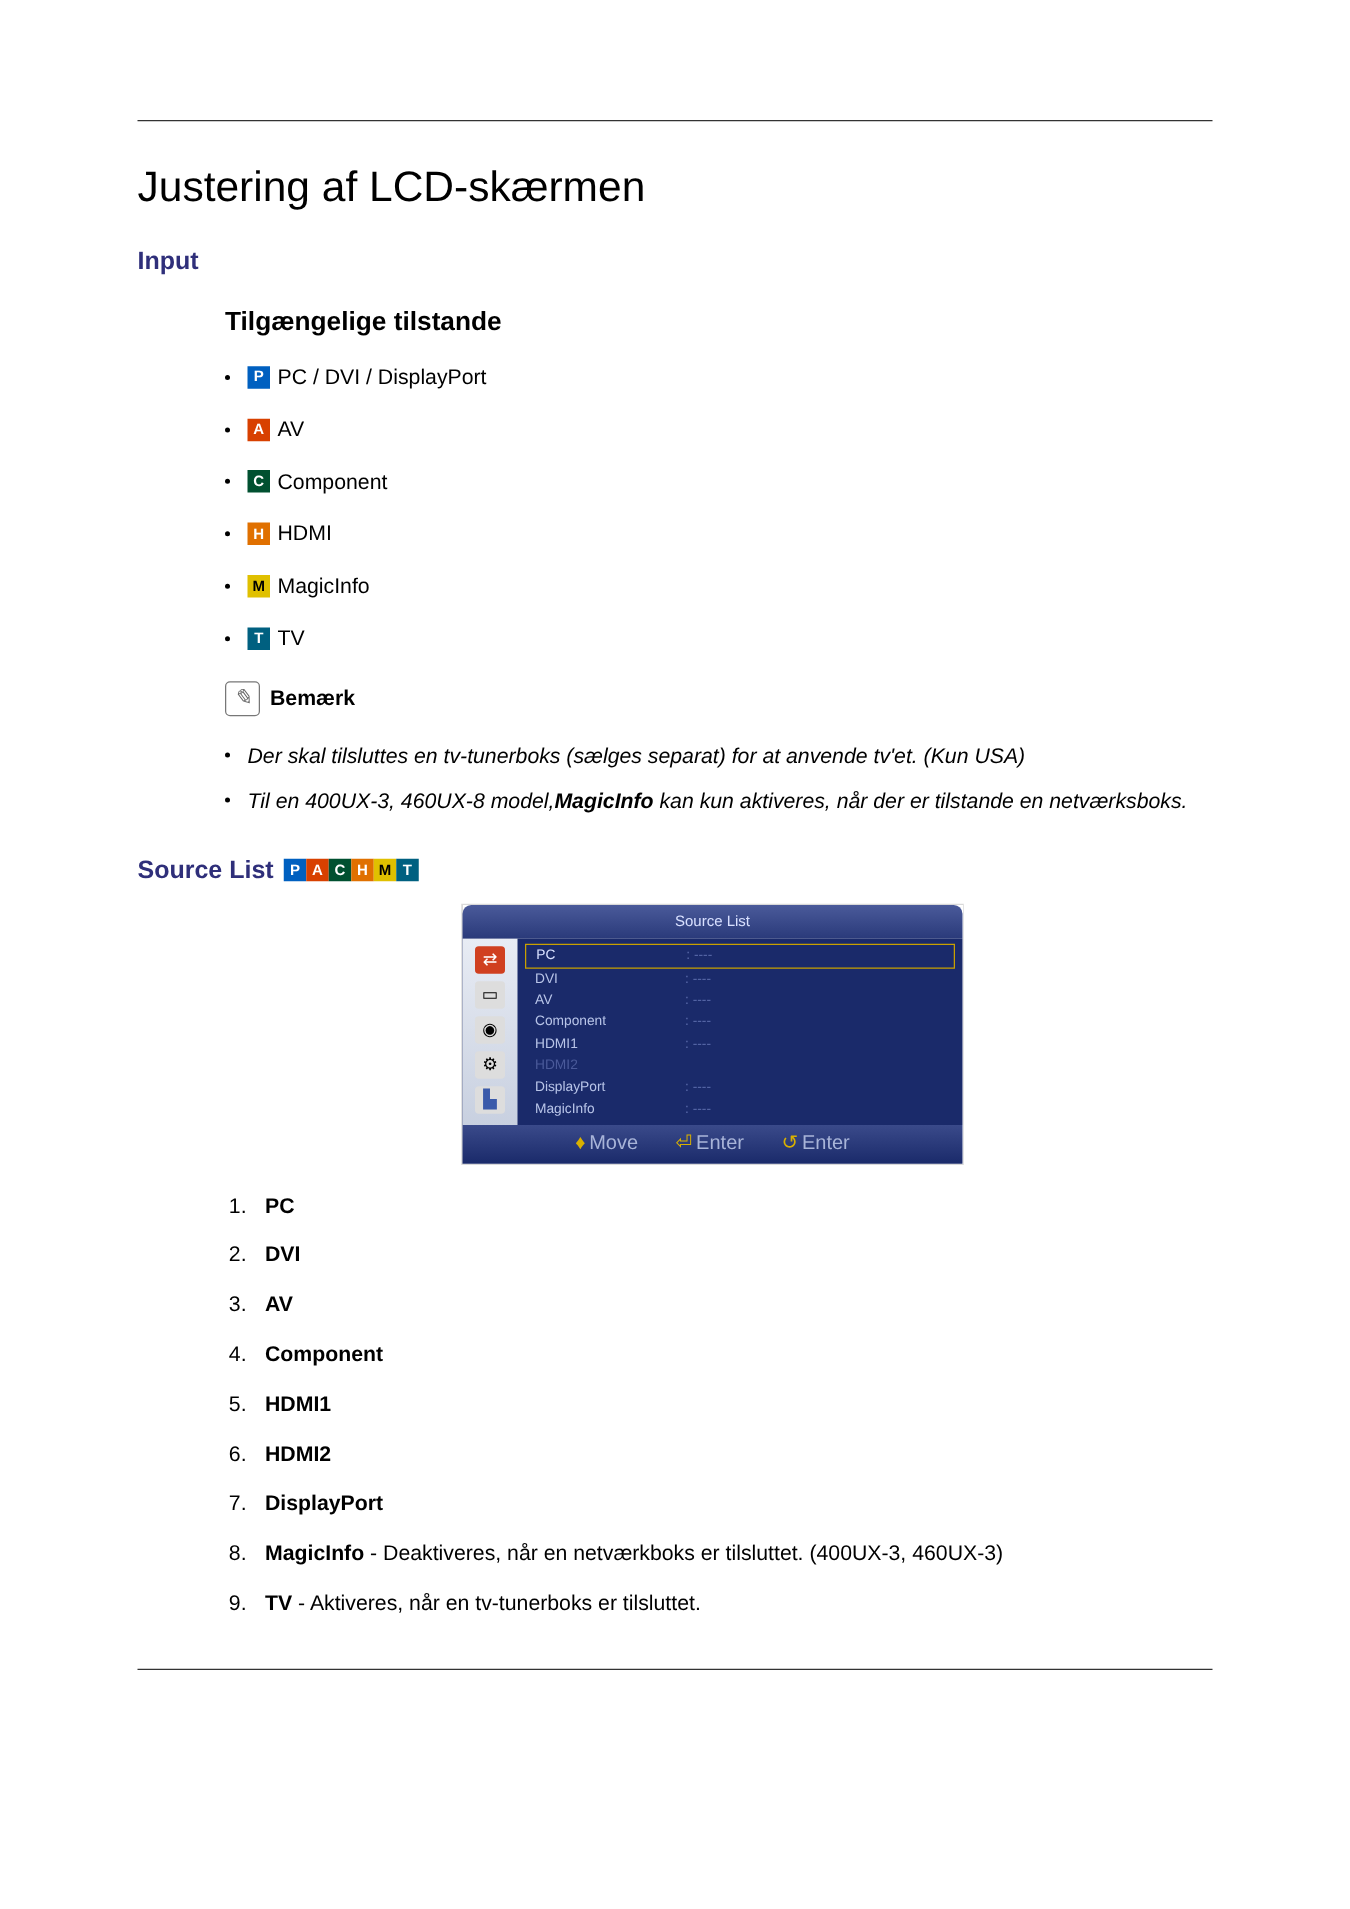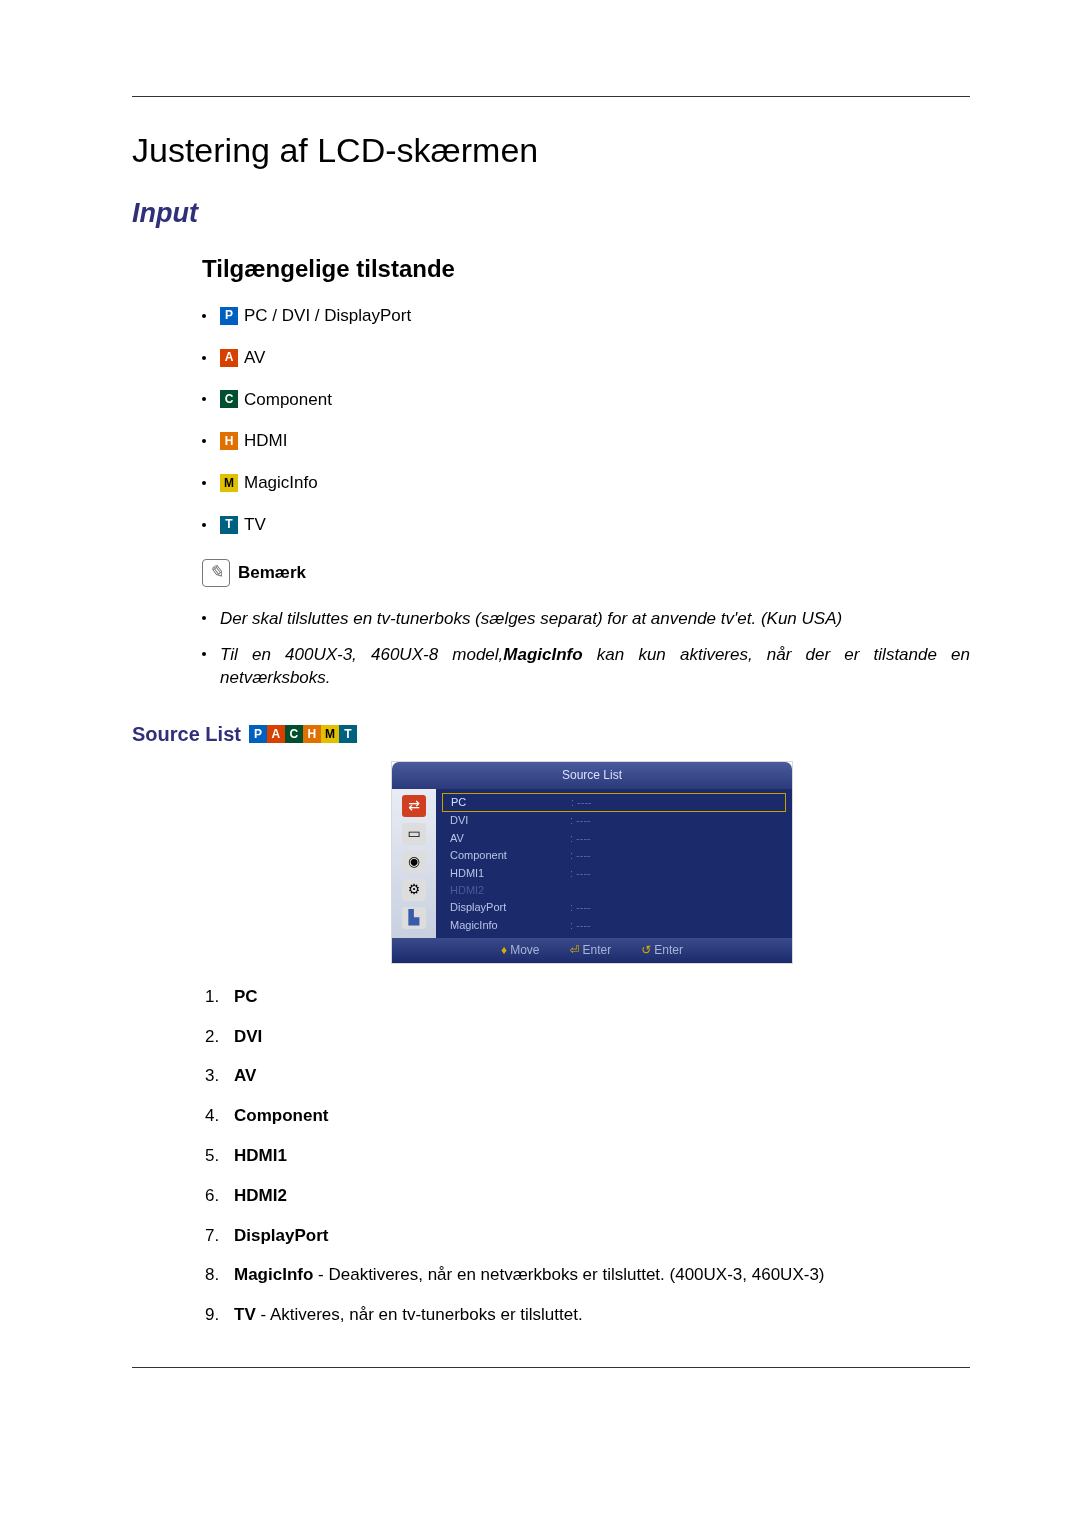--- a/index.html
+++ b/index.html
@@ -11,45 +11,43 @@
     width: 1080px;
     min-height: 1527px;
     font-family: Arial, Helvetica, sans-serif;
     color: #000;
     font-size: 17px;
     line-height: 1.4;
     box-sizing: border-box;
   }
   .page {
     padding: 96px 110px 0 110px;
-    margin-left: 22px;
   }
   hr.rule {
     border: none;
     border-top: 1.5px solid #333;
     margin: 0 0 30px 0;
   }
   hr.rule.bottom {
     margin-top: 40px;
   }
   h1.page-title {
     font-size: 34px;
     font-weight: normal;
     margin: 0 0 20px 0;
     color: #000;
   }
   h2.section {
-    font-size: 27px;
+    font-size: 20px;
     font-weight: bold;
     color: #2f2f7a;
     margin: 0 0 20px 0;
-    font-style: italic;
   }
   h3.subsection {
-    font-size: 24px;
+    font-size: 21px;
     font-weight: bold;
     color: #000;
     margin: 0 0 18px 0;
   }
   .indent {
     margin-left: 70px;
   }
   ul.modes {
     list-style: none;
     padding: 0;
@@ -191,21 +189,21 @@
   .osd-row .lab { width: 120px; }
   .osd-row .val { color:#5a6aaa; }
   .osd-row.sel {
     border: 1px solid #c8a000;
     color: #d8e0ff;
   }
   .osd-row.dim { color: #4a5a9a; }
   .osd-footer {
     background: linear-gradient(#3a4a8a, #1a2a6a);
     color: #d8b000;
-    font-size: 12px;
+    font-size: 16px;
     text-align: center;
     padding: 4px 0;
     display: flex;
     justify-content: center;
     gap: 30px;
   }
   .osd-footer span.k { color:#d8b000; margin-right:3px;}
   .osd-footer span.t { color:#a8b4d8; }
 
   .para {

